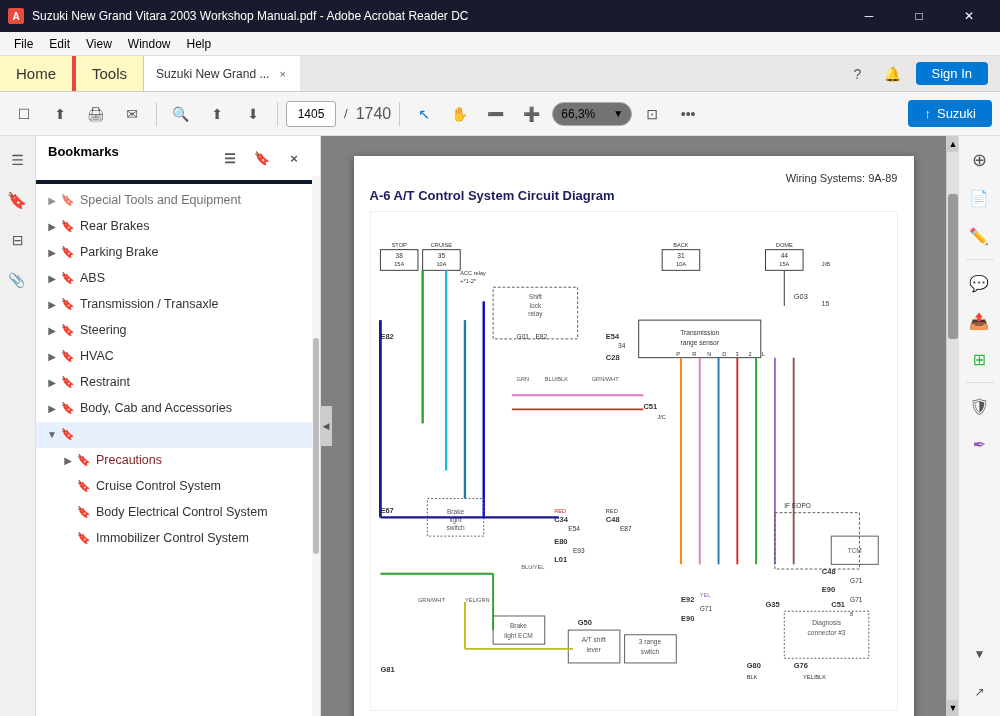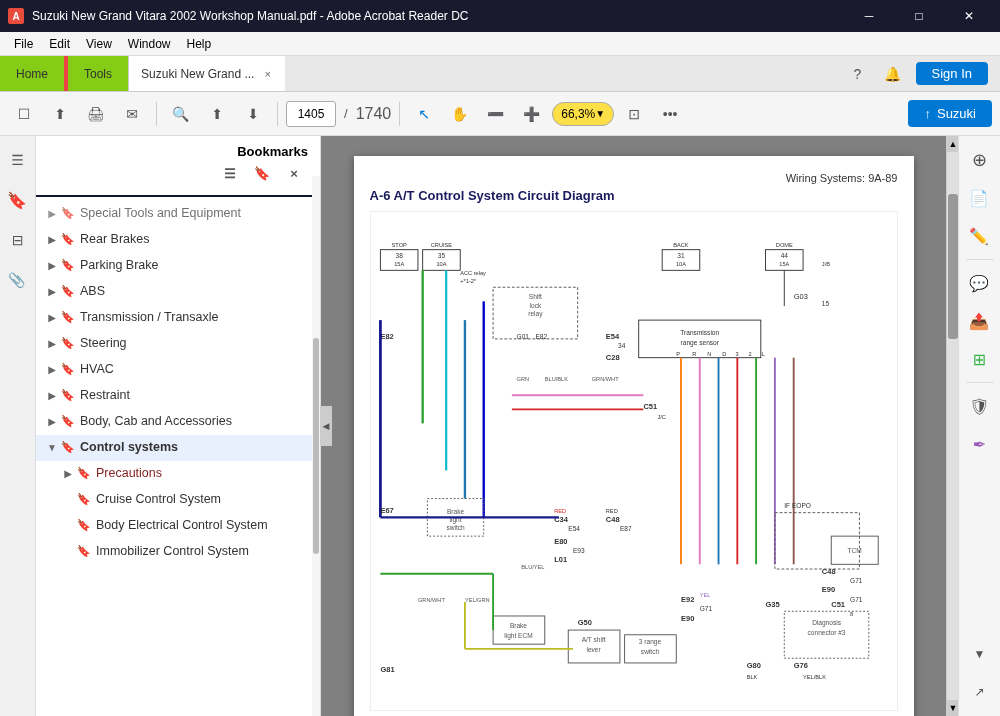--- a/index.html
+++ b/index.html
@@ -37,24 +37,24 @@
       background: #e8e8e8;
       height: 36px;
       display: flex;
       align-items: stretch;
       border-bottom: 1px solid #ccc;
     }
     .tab-home {
       display: flex;
       align-items: center;
       padding: 0 16px;
-      font-size: 12px;
+      font-size: 15px;
       cursor: pointer;
       color: #333;
-      background: #84cc16;
+      background: #fef9c3;
     }
     .tab-doc {
       display: flex;
       align-items: center;
       padding: 0 12px;
       font-size: 12px;
       cursor: pointer;
       color: #333;
       background: #fafafa;
       border-left: 1px solid #ccc;
@@ -75,44 +75,43 @@
       display: flex;
       align-items: center;
       padding: 0 8px;
       border-bottom: 1px solid #ddd;
       gap: 4px;
     }
     .tool-btn { width: 32px; height: 32px; display: flex; align-items: center; justify-content: center; cursor: pointer; border-radius: 4px; color: #555; font-size: 14px; }
     .tool-sep { width: 1px; height: 24px; background: #ccc; margin: 0 4px; }
     .page-input { width: 50px; height: 26px; text-align: center; border: 1px solid #aaa; border-radius: 3px; font-size: 12px; }
     .page-sep { padding: 0 4px; color: #555; }
-    .zoom-display { display: flex; align-items: center; gap: 0; padding: 4px 8px; border: 1px solid #aaa; border-radius: 12px; background: #fde047; font-size: 12px; cursor: pointer; }
+    .zoom-display { display: flex; align-items: center; gap: 18px; padding: 4px 8px; border: 1px solid #aaa; border-radius: 12px; background: #737373; font-size: 12px; cursor: pointer; }
     .share-btn { background: #0078d4; color: white; padding: 6px 16px; border-radius: 4px; cursor: pointer; font-size: 13px; display: flex; align-items: center; gap: 6px; margin-left: auto; }
 
     
     .main-layout { display: flex; height: calc(716px - 136px); }
 
     
     .sidebar-panel {
       width: 285px;
       background: white;
       border-right: 1px solid #ddd;
       display: flex;
       flex-direction: column;
       position: relative;
     }
     .sidebar-header {
       display: flex;
-      align-items: flex-end;
+      align-items: flex-start;
       justify-content: space-between;
       padding: 8px 12px;
-      border-bottom: 2px solid #0f172a;
+      border-bottom: 4px solid #0f172a;
       font-weight: 600;
       font-size: 13px;
-      flex-direction: column;
     }
     .sidebar-header-actions { display: flex; gap: 4px; }
     .sidebar-btn { width: 28px; height: 28px; display: flex; align-items: center; justify-content: center; cursor: pointer; border-radius: 3px; font-size: 13px; color: #555; }
 
     .bookmark-list { flex: 1; overflow-y: auto; padding: 4px 0; }
     .bookmark-item {
       display: flex;
       align-items: flex-start;
       padding: 4px 8px 4px 8px;
       cursor: pointer;
@@ -219,21 +218,21 @@
       position: absolute;
       top: 10%;
       height: 25%;
     }
   </style>
 </head>
 <body>
 
 <div class="title-bar">
   <div class="title-bar-icon">A</div>
-  <span class="title-bar-text">Suzuki New Grand Vitara 2002 Workshop Manual.pdf - Adobe Acrobat Reader DC</span>
+  <span class="title-bar-text">Suzuki New Grand Vitara 2003 Workshop Manual.pdf - Adobe Acrobat Reader DC</span>
   <div class="title-bar-controls">
     <div class="title-btn">─</div>
     <div class="title-btn">□</div>
     <div class="title-btn close">✕</div>
   </div>
 </div>
 
 <div class="menu-bar">
   <span class="menu-item">File</span>
   <span class="menu-item">Edit</span>
@@ -354,21 +353,20 @@
       </div>
       <div class="bookmark-item">
         <span class="bm-expand">▶</span>
         <span class="bm-icon">🔖</span>
         <span class="bm-label">Body, Cab and Accessories</span>
       </div>
 
       <div class="bookmark-item active" style="background:#e8f0fe;">
         <span class="bm-expand">▼</span>
         <span class="bm-icon">🔖</span>
-        <span class="bm-label" style="font-weight:600;">Control systems</span>
       </div>
 
       <div class="bookmark-item indent1">
         <span class="bm-expand">▶</span>
         <span class="bm-icon">🔖</span>
         <span class="bm-label link">Precautions</span>
       </div>
       <div class="bookmark-item indent1">
         <span class="bm-expand" style="visibility:hidden;">▶</span>
         <span class="bm-icon">🔖</span>

